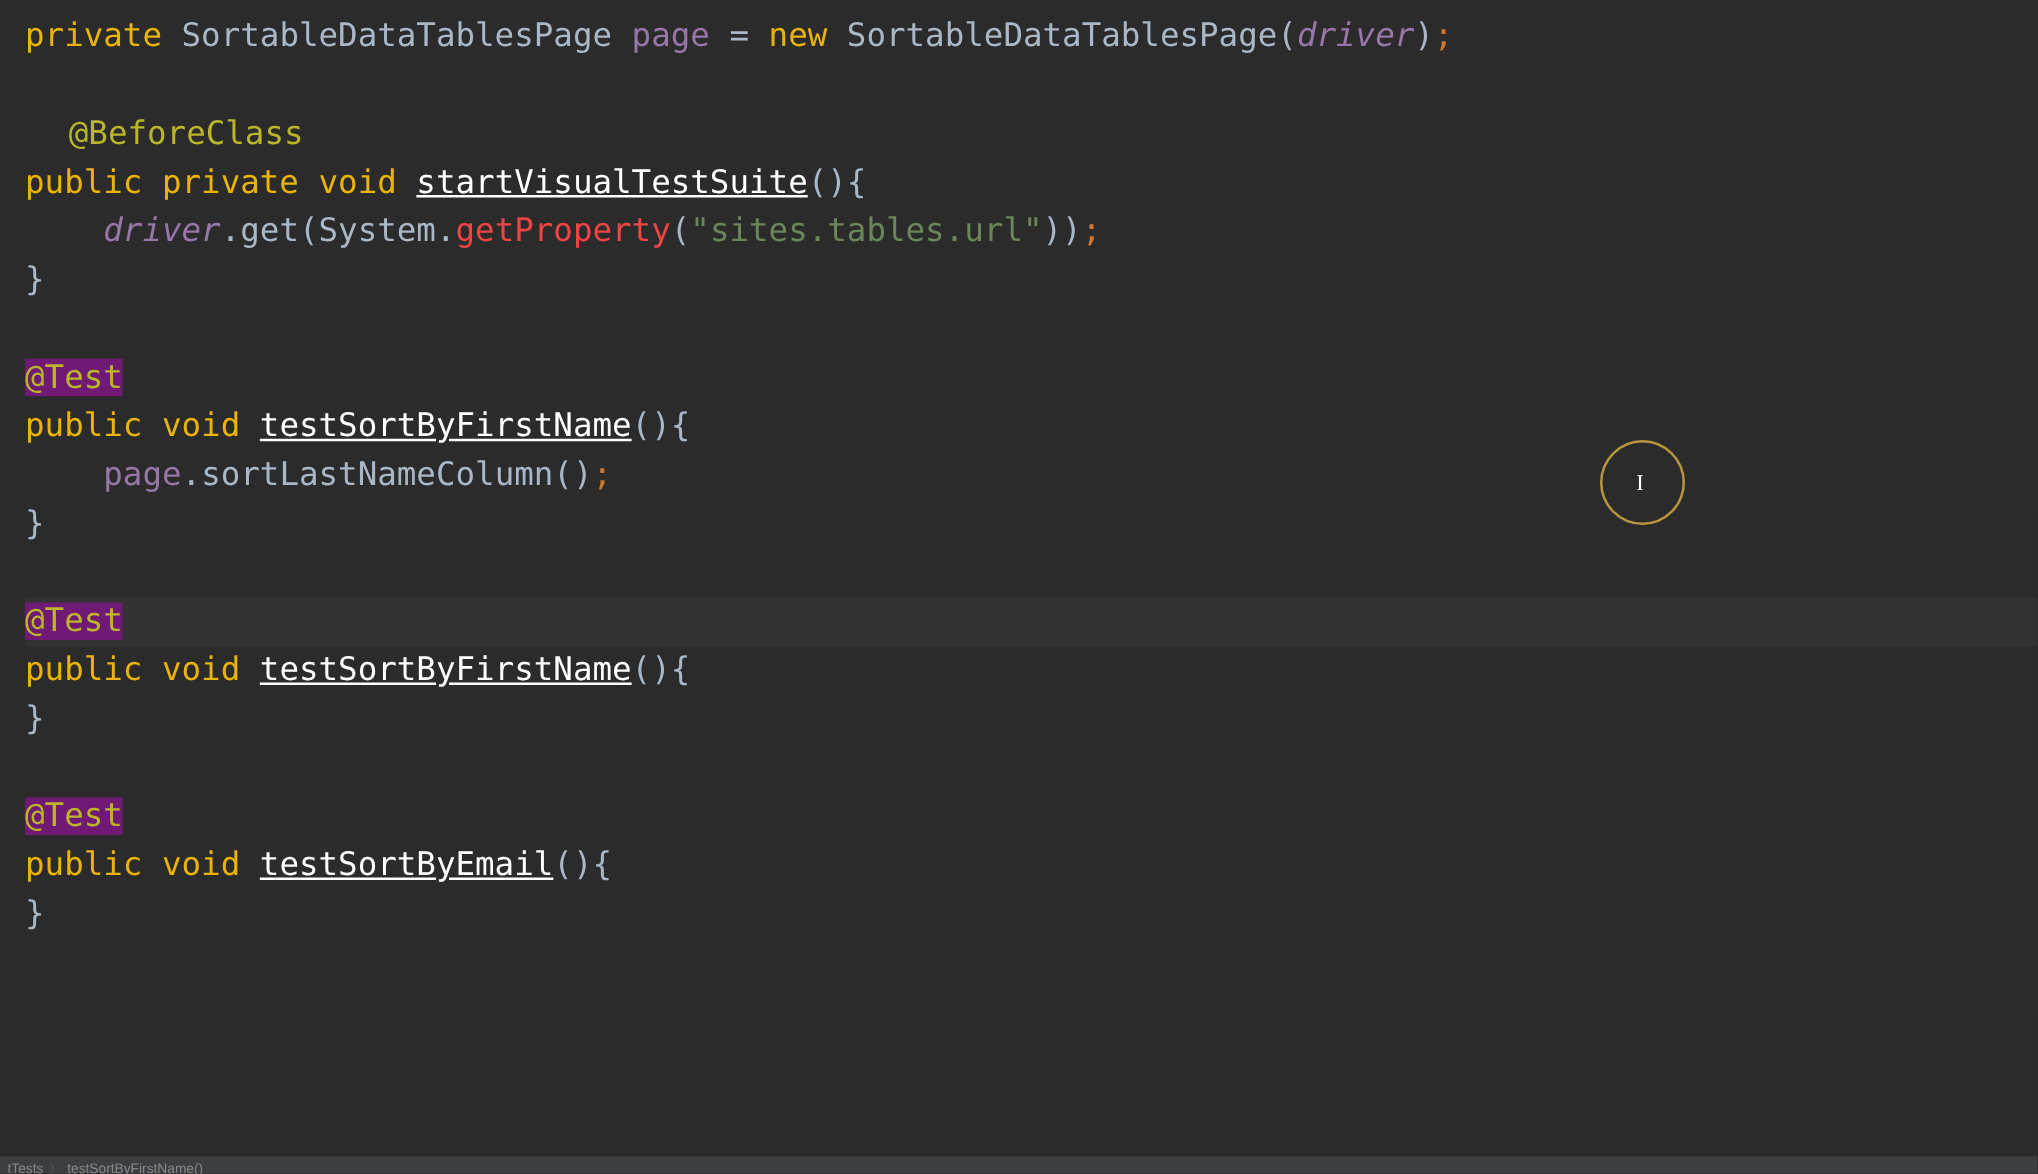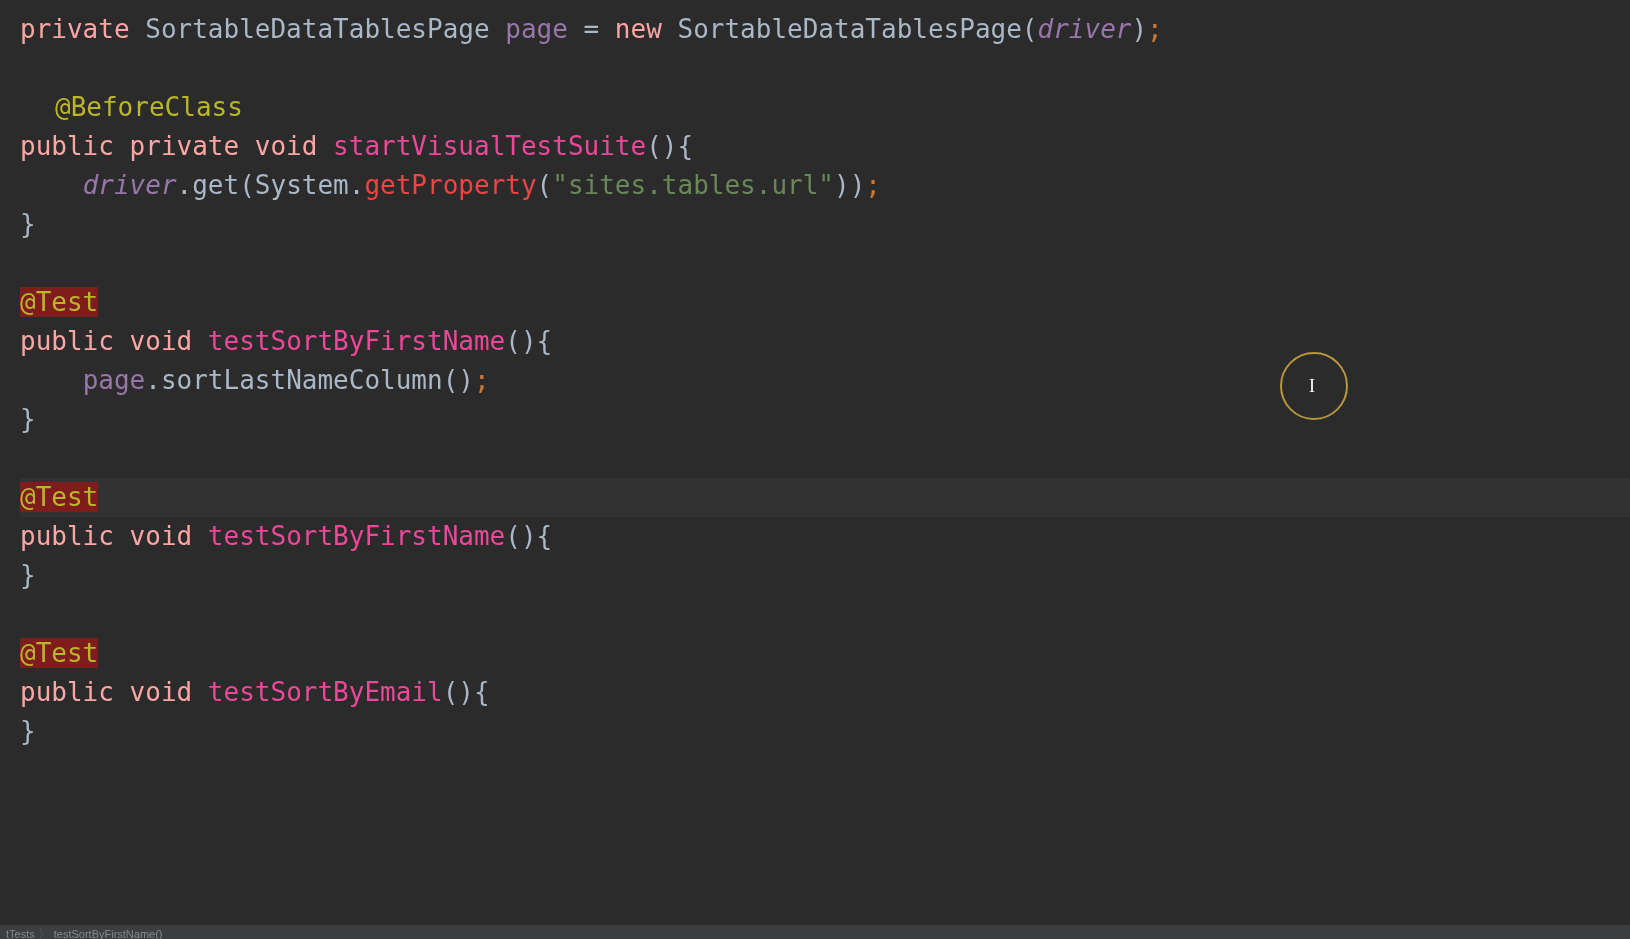--- a/index.html
+++ b/index.html
@@ -22,28 +22,28 @@
       line-height: 1.5;
       position: relative;
     }
     .line {
       white-space: pre;
       min-height: 39px;
     }
     .line-highlighted {
       background-color: #323232;
     }
-    .kw { color: #fca5a5; }
+    .kw { color: #eab308; }
     .type { color: #a9b7c6; }
     .field { color: #9876aa; }
-    .method { color: #ec4899; }
+    .method { color: #ffffff; text-decoration: underline; }
     .str { color: #6a8759; }
     .annotation { color: #bbb529; margin-left: 35px; }
     .annotation-hl {
-      background-color: #7f1d1d;
+      background-color: #701a75;
       color: #bbb529;
       text-align: center;
     }
     .italic { font-style: italic; text-align: right; }
     .paren { color: #a9b7c6; }
     .semi { color: #cc7832; }
     .brace { color: #a9b7c6; }
     .dot { color: #a9b7c6; }
     .static-italic { color: #ef4444; }
     .system { color: #a9b7c6; }

